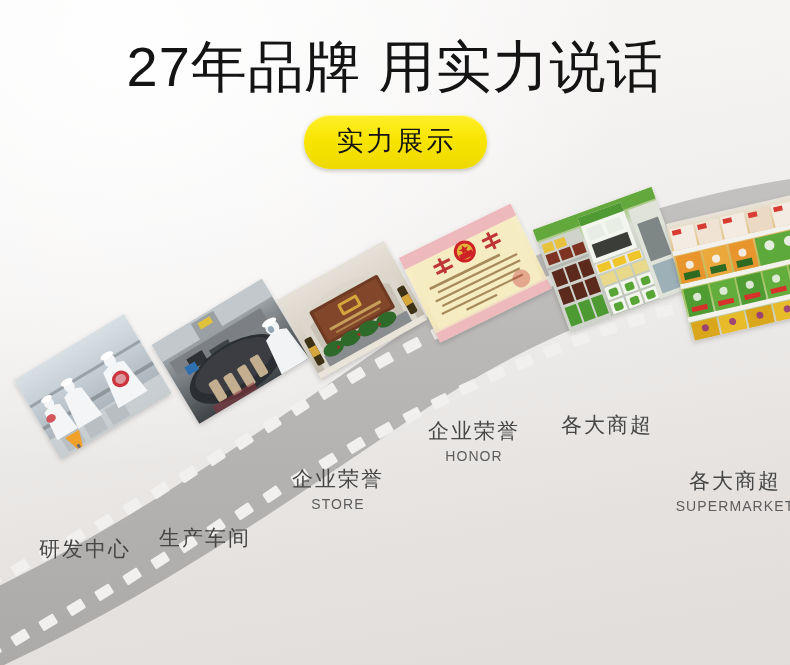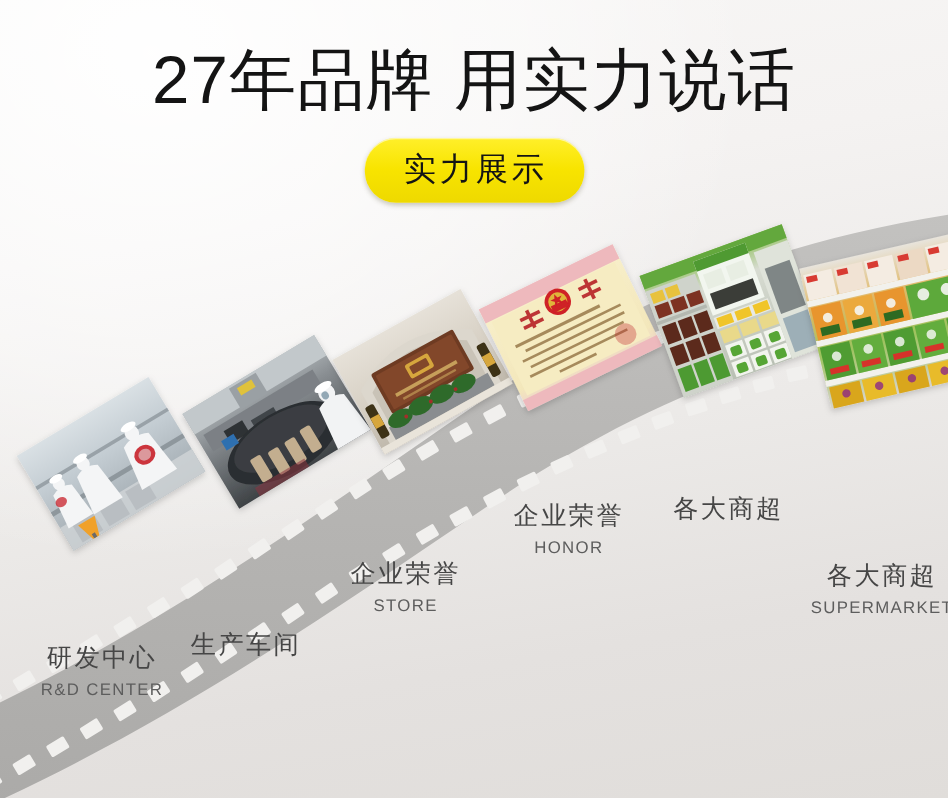--- a/index.html
+++ b/index.html
@@ -527,21 +527,20 @@
             <circle cx="71" cy="110" r="3.5"></circle>
             <circle cx="99" cy="110" r="3.5"></circle>
           </g>
         </g>
       </g>
     </g>
   </svg>
 
   <div class="frame-label" id="label-0">
     <div class="cn">研发中心</div>
-    <div class="en">R&amp;D CENTER</div>
   </div>
 
   <div class="frame-label" id="label-1">
     <div class="cn">生产车间</div>
   </div>
 
   <div class="frame-label" id="label-2">
     <div class="cn">企业荣誉</div>
     <div class="en">STORE</div>
   </div>

